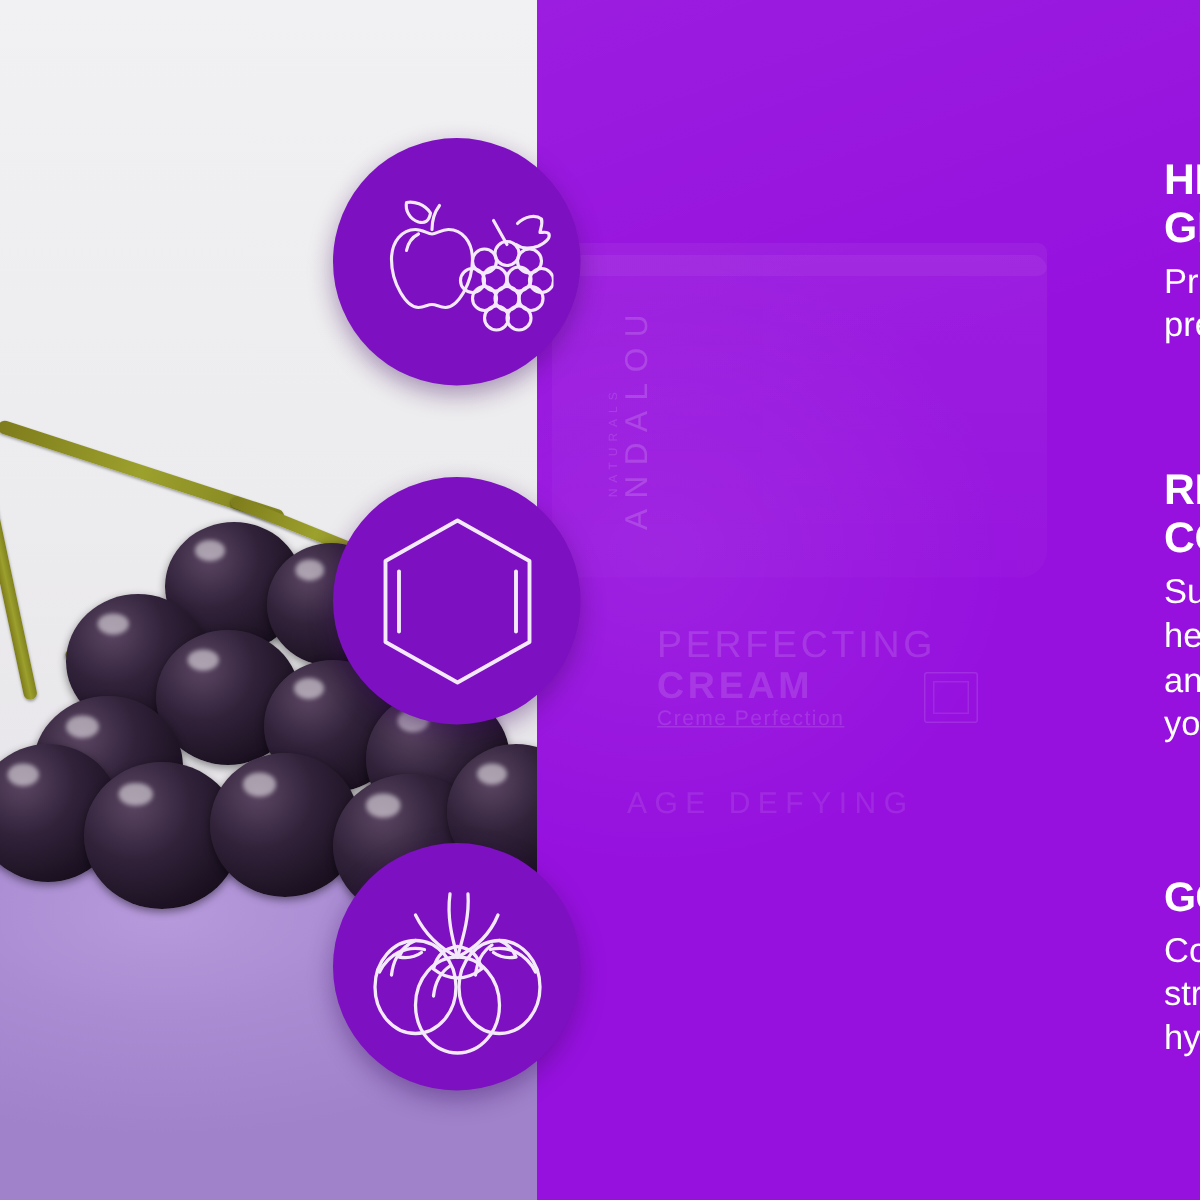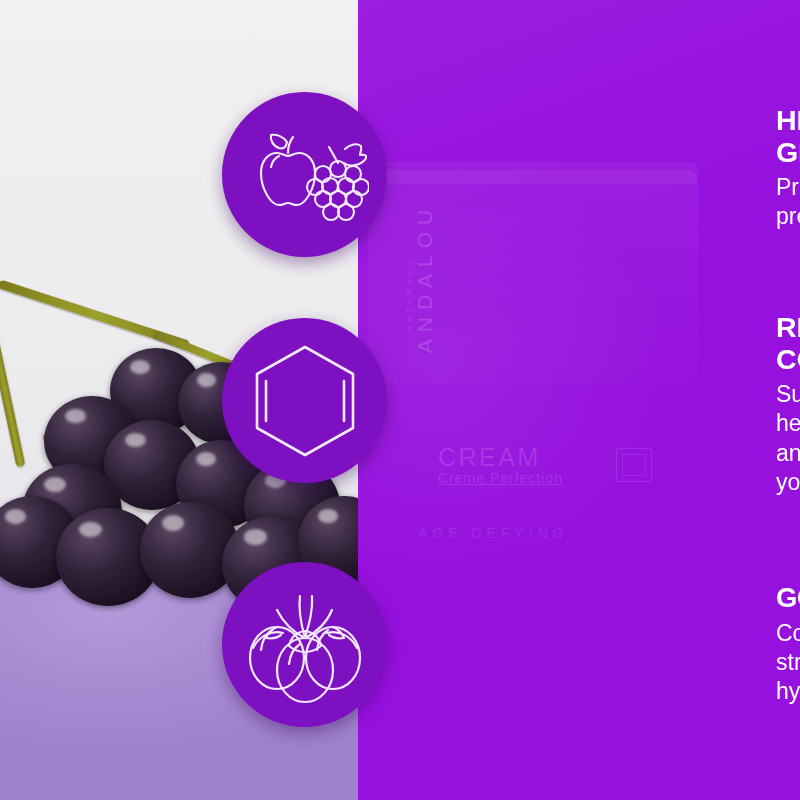--- a/index.html
+++ b/index.html
@@ -165,36 +165,36 @@
     color: rgba(255,255,255,.14);
     font-weight: 400;
   }
   .ghost-line2 {
     position: absolute;
     left: 70px;
     top: 273px;
     font-size: 25px;
     letter-spacing: 2.5px;
     color: rgba(255,255,255,.14);
-    font-weight: 400;
+    font-weight: 700;
   }
   .ghost-line3 {
     position: absolute;
     left: 70px;
     top: 300px;
     font-size: 14px;
     letter-spacing: 1px;
     color: rgba(255,255,255,.13);
     text-decoration: underline;
   }
   .ghost-line4 {
     position: absolute;
     left: 50px;
     top: 355px;
-    font-size: 14px;
+    font-size: 20px;
     letter-spacing: 5px;
     color: rgba(255,255,255,.10);
   }
   .ghost-seal {
     position: absolute;
     left: 248px;
     top: 278px;
     width: 34px;
     height: 32px;
     border: 1px solid rgba(255,255,255,.12);
@@ -291,20 +291,21 @@
     </div>
   </div>
 
   <div class="purple-panel">
     <div class="panel-sheen"></div>
 
     <div class="ghost-lid"></div>
     <div class="ghost-jar">
       <div class="ghost-brand-vertical">ANDALOU</div>
       <div class="ghost-sub-vertical">NATURALS</div>
+      <div class="ghost-line1">PERFECTING</div>
       <div class="ghost-line2">CREAM</div>
       <div class="ghost-line3">Creme Perfection</div>
       <div class="ghost-line4">AGE DEFYING</div>
       <div class="ghost-seal"></div>
     </div>
 
     <div class="text-block block-1">
       <h2 class="heading">HEIRLOOM APPLE &amp;
 GRAPE STEM CELLS</h2>
       <p class="body-text">Protects skin stem cells from

